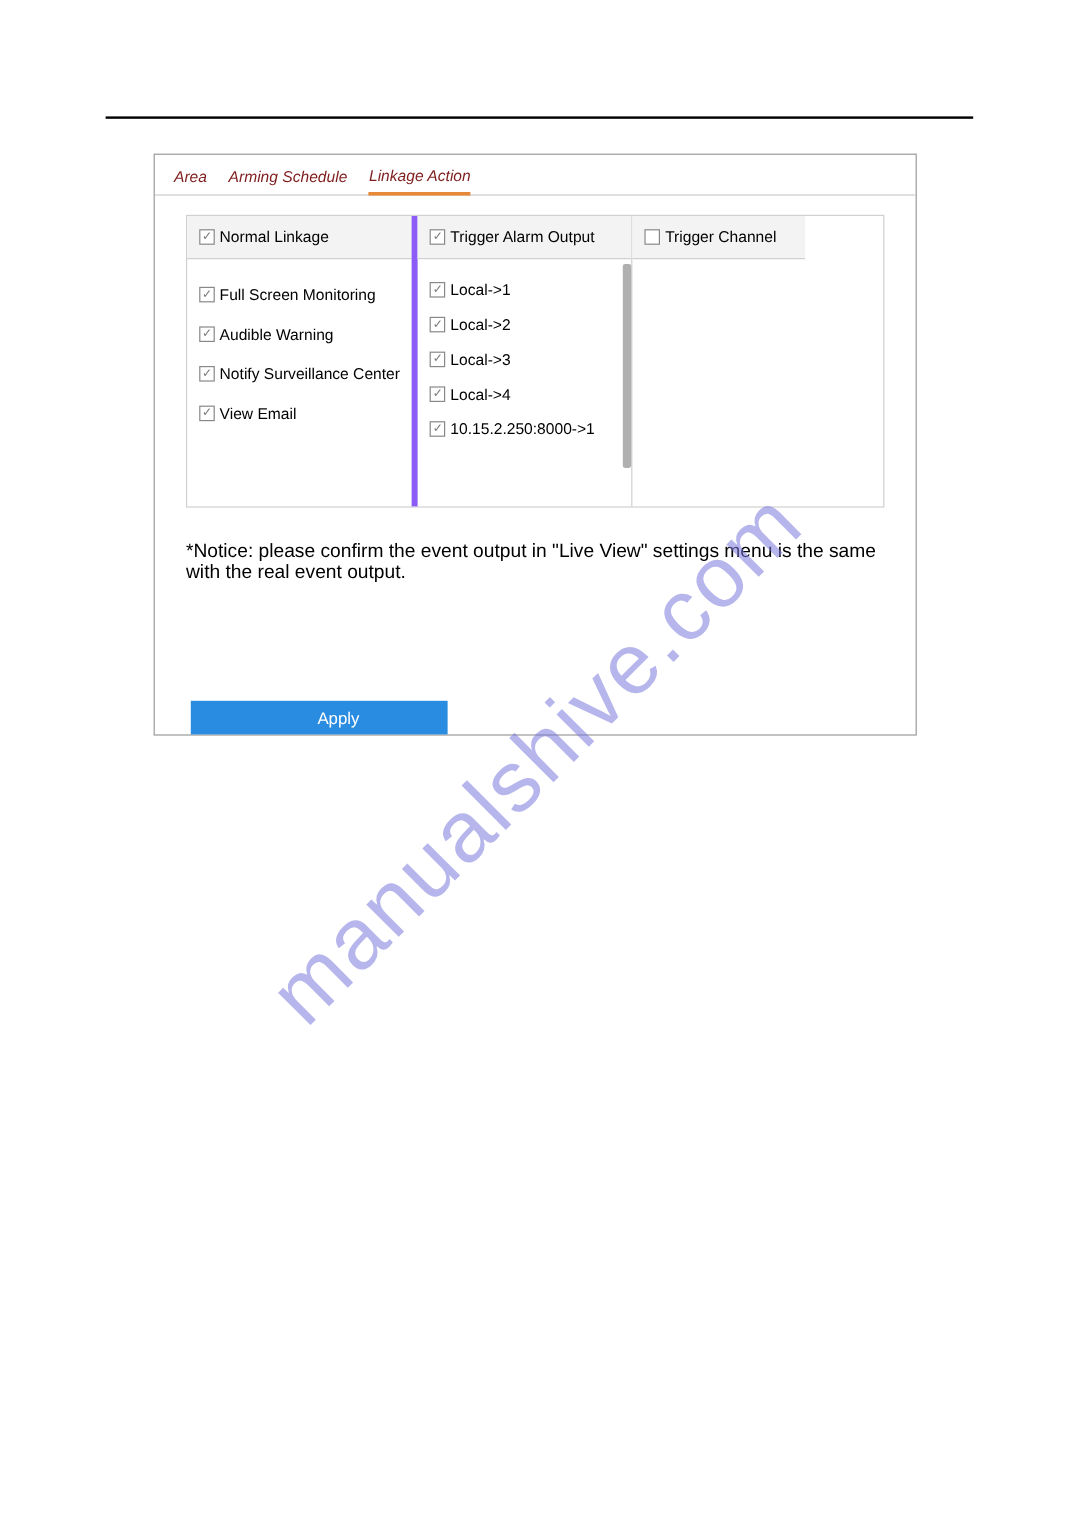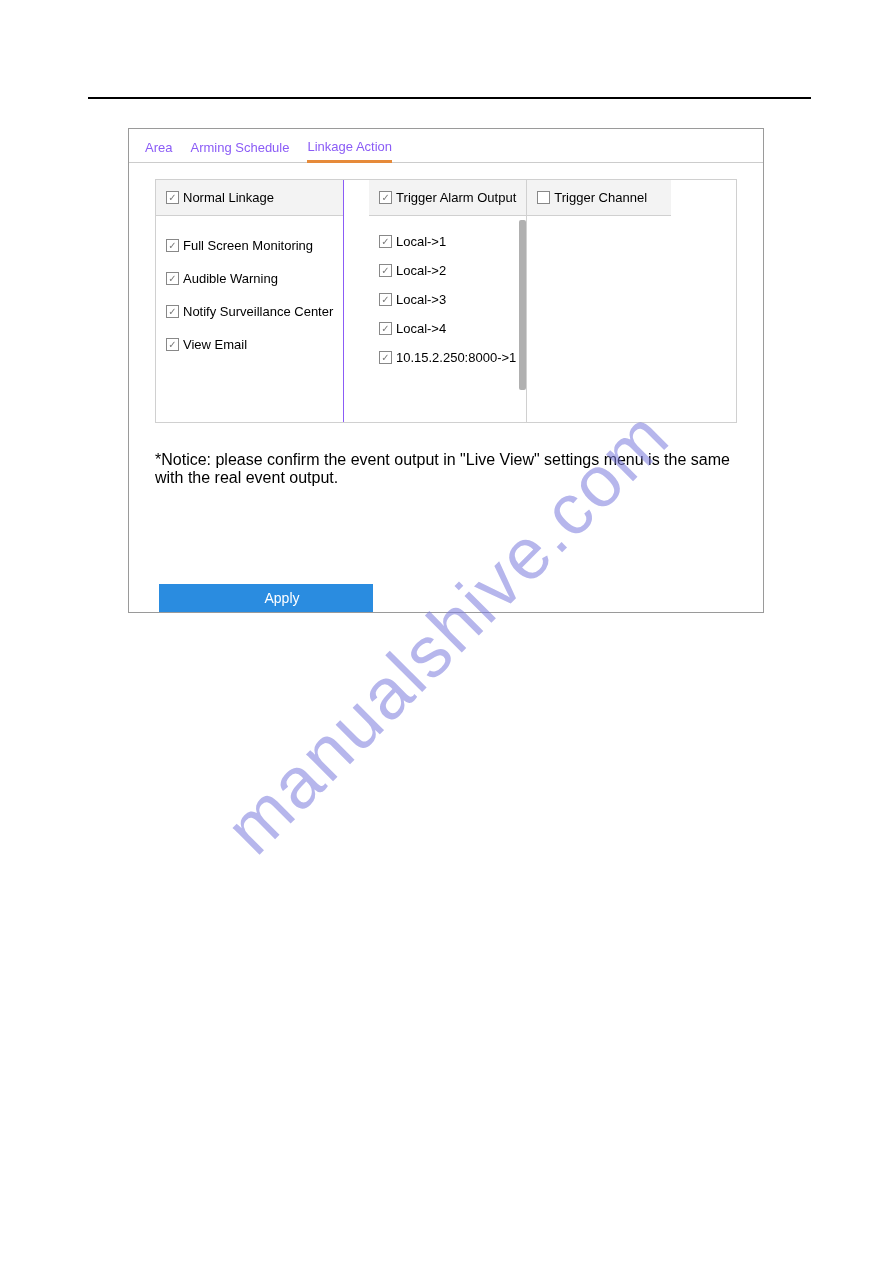--- a/index.html
+++ b/index.html
@@ -35,41 +35,42 @@
     padding: 10px 16px 0 16px;
     font-size: 13px;
     border-bottom: 1px solid #ccc;
     height: 34px;
     box-sizing: border-box;
   }
   .tab {
     margin-right: 18px;
     padding-bottom: 6px;
     cursor: pointer;
-    color: #8b5cf6;
+    color: #7f1d1d;
+    font-style: italic;
   }
   .tab.active {
     border-bottom: 3px solid #e68a3a;
   }
   .grid {
     margin: 16px 26px 0 26px;
     display: flex;
     border: 1px solid #d0d0d0;
     box-sizing: border-box;
     height: 244px;
     font-size: 13px;
   }
   .col {
     box-sizing: border-box;
     display: flex;
     flex-direction: column;
     position: relative;
   }
   .col.c1 { flex: 0 0 164px; }
-  .col.c2 { flex: 0 0 184px; border-left: 1px solid #8b5cf6; border-right: 1px solid #d0d0d0; position: relative; align-items: flex-end; }
+  .col.c2 { flex: 0 0 184px; border-left: 5px solid #8b5cf6; border-right: 1px solid #d0d0d0; position: relative; }
   .col.c3 { flex: 0 0 144px; }
   .col-header {
     background: #f3f3f3;
     border-bottom: 1px solid #d0d0d0;
     padding: 8px 10px 8px 10px;
     display: flex;
     align-items: center;
     height: 36px;
     box-sizing: border-box;
   }

